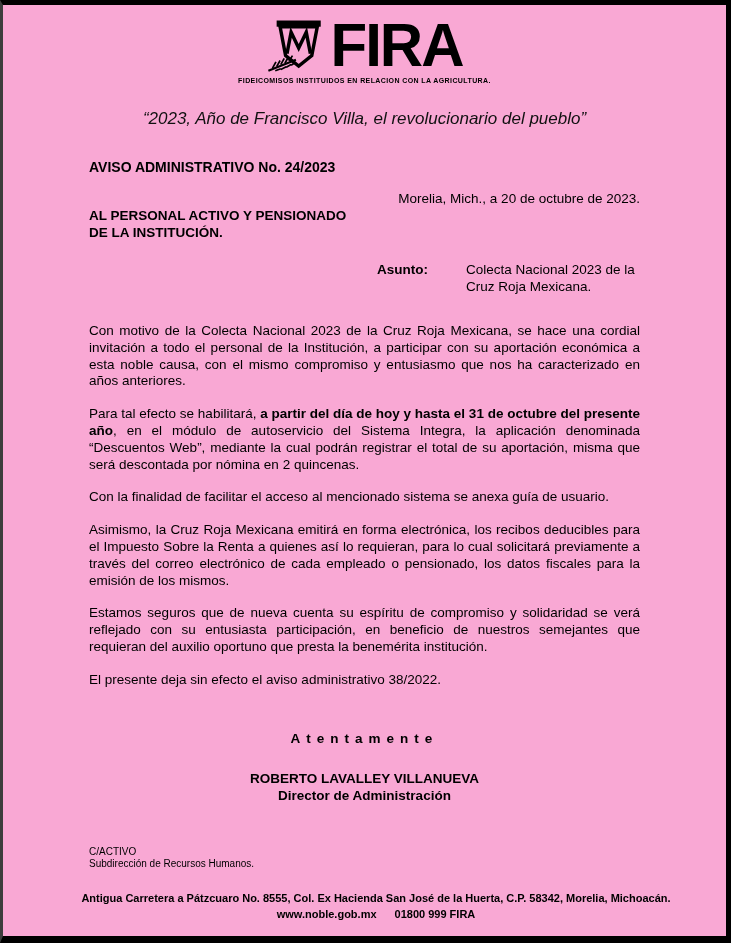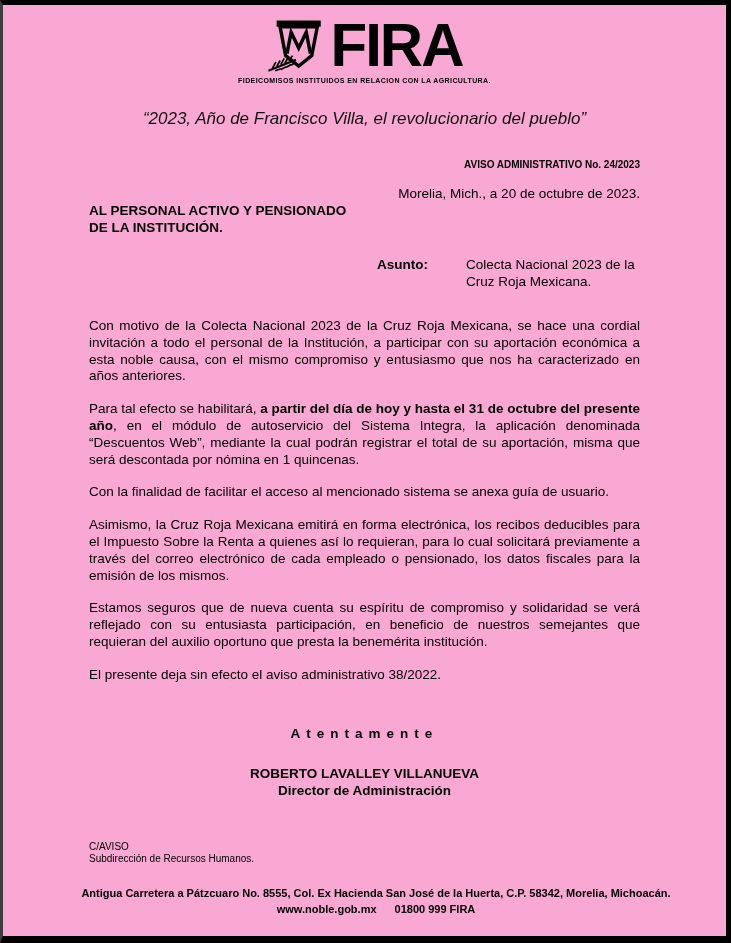--- a/index.html
+++ b/index.html
@@ -28,21 +28,21 @@
     line-height: 58px; transform: scaleY(1.02);
     margin-left: 2px;
   }
   .tagline {
     margin-top: 2px; font-size: 7px; font-weight: bold;
     letter-spacing: 0.4px; white-space: nowrap; text-align: center;
   }
 
   
   .motto { margin-top: 22px; text-align: center; font-style: italic; font-size: 17px; color: #111; }
-  .title { margin-top: 30px; text-align: right; font-weight: bold; font-size: 10px; }
+  .title { margin-top: 30px; text-align: left; font-weight: bold; font-size: 14px; }
   .dateline { margin-top: 16px; text-align: right; font-size: 13.5px; }
   .addressee { margin-top: 1px; font-weight: bold; font-size: 13.5px; line-height: 17px; }
 
   .subject { margin-top: 20px; margin-left: 288px; display: flex; font-size: 13.5px; line-height: 17px; }
   .subject-label { font-weight: bold; width: 89px; flex: none; }
 
   
   .body { margin-top: 28px; }
   .para { font-size: 13.5px; line-height: 16.8px; text-align: justify; margin-bottom: 16px; }
   .para strong { font-weight: bold; }
@@ -97,36 +97,36 @@
     <div class="subject">
       <span class="subject-label">Asunto:</span>
       <span class="subject-text">
         <span>Colecta Nacional 2023 de la</span><br>
         <span>Cruz Roja Mexicana.</span>
       </span>
     </div>
 
     <div class="body">
       <p class="para">Con motivo de la Colecta Nacional 2023 de la Cruz Roja Mexicana, se hace una cordial invitación a todo el personal de la Institución, a participar con su aportación económica a esta noble causa, con el mismo compromiso y entusiasmo que nos ha caracterizado en años anteriores.</p>
-      <p class="para"><span>Para tal efecto se habilitará, </span><strong>a partir del día de hoy y hasta el 31 de octubre del presente año</strong><span>, en el módulo de autoservicio del Sistema Integra, la aplicación denominada “Descuentos Web”, mediante la cual podrán registrar el total de su aportación, misma que será descontada por nómina en 1 quincenas.</span></p>
+      <p class="para"><span>Para tal efecto se habilitará, </span><strong>a partir del día de hoy y hasta el 31 de octubre del presente año</strong><span>, en el módulo de autoservicio del Sistema Integra, la aplicación denominada “Descuentos Web”, mediante la cual podrán registrar el total de su aportación, misma que será descontada por nómina en 2 quincenas.</span></p>
       <p class="para">Con la finalidad de facilitar el acceso al mencionado sistema se anexa guía de usuario.</p>
       <p class="para">Asimismo, la Cruz Roja Mexicana emitirá en forma electrónica, los recibos deducibles para el Impuesto Sobre la Renta a quienes así lo requieran, para lo cual solicitará previamente a través del correo electrónico de cada empleado o pensionado, los datos fiscales para la emisión de los mismos.</p>
       <p class="para">Estamos seguros que de nueva cuenta su espíritu de compromiso y solidaridad se verá reflejado con su entusiasta participación, en beneficio de nuestros semejantes que requieran del auxilio oportuno que presta la benemérita institución.</p>
       <p class="para">El presente deja sin efecto el aviso administrativo 38/2022.</p>
     </div>
 
     <div class="closing">Atentamente</div>
 
     <div class="signature">
       <div>ROBERTO LAVALLEY VILLANUEVA</div>
       <div>Director de Administración</div>
     </div>
 
     <div class="annex">
-      <div>C/AVISO</div>
+      <div>C/ACTIVO</div>
       <div>Subdirección de Recursos Humanos.</div>
     </div>
   </div>
 
   <div class="footer">
     <div>Antigua Carretera a Pátzcuaro No. 8555, Col. Ex Hacienda San José de la Huerta, C.P. 58342, Morelia, Michoacán.</div>
     <div>
       <span>www.noble.gob.mx</span><span class="footer-phone">01800 999 FIRA</span>
     </div>
   </div>

